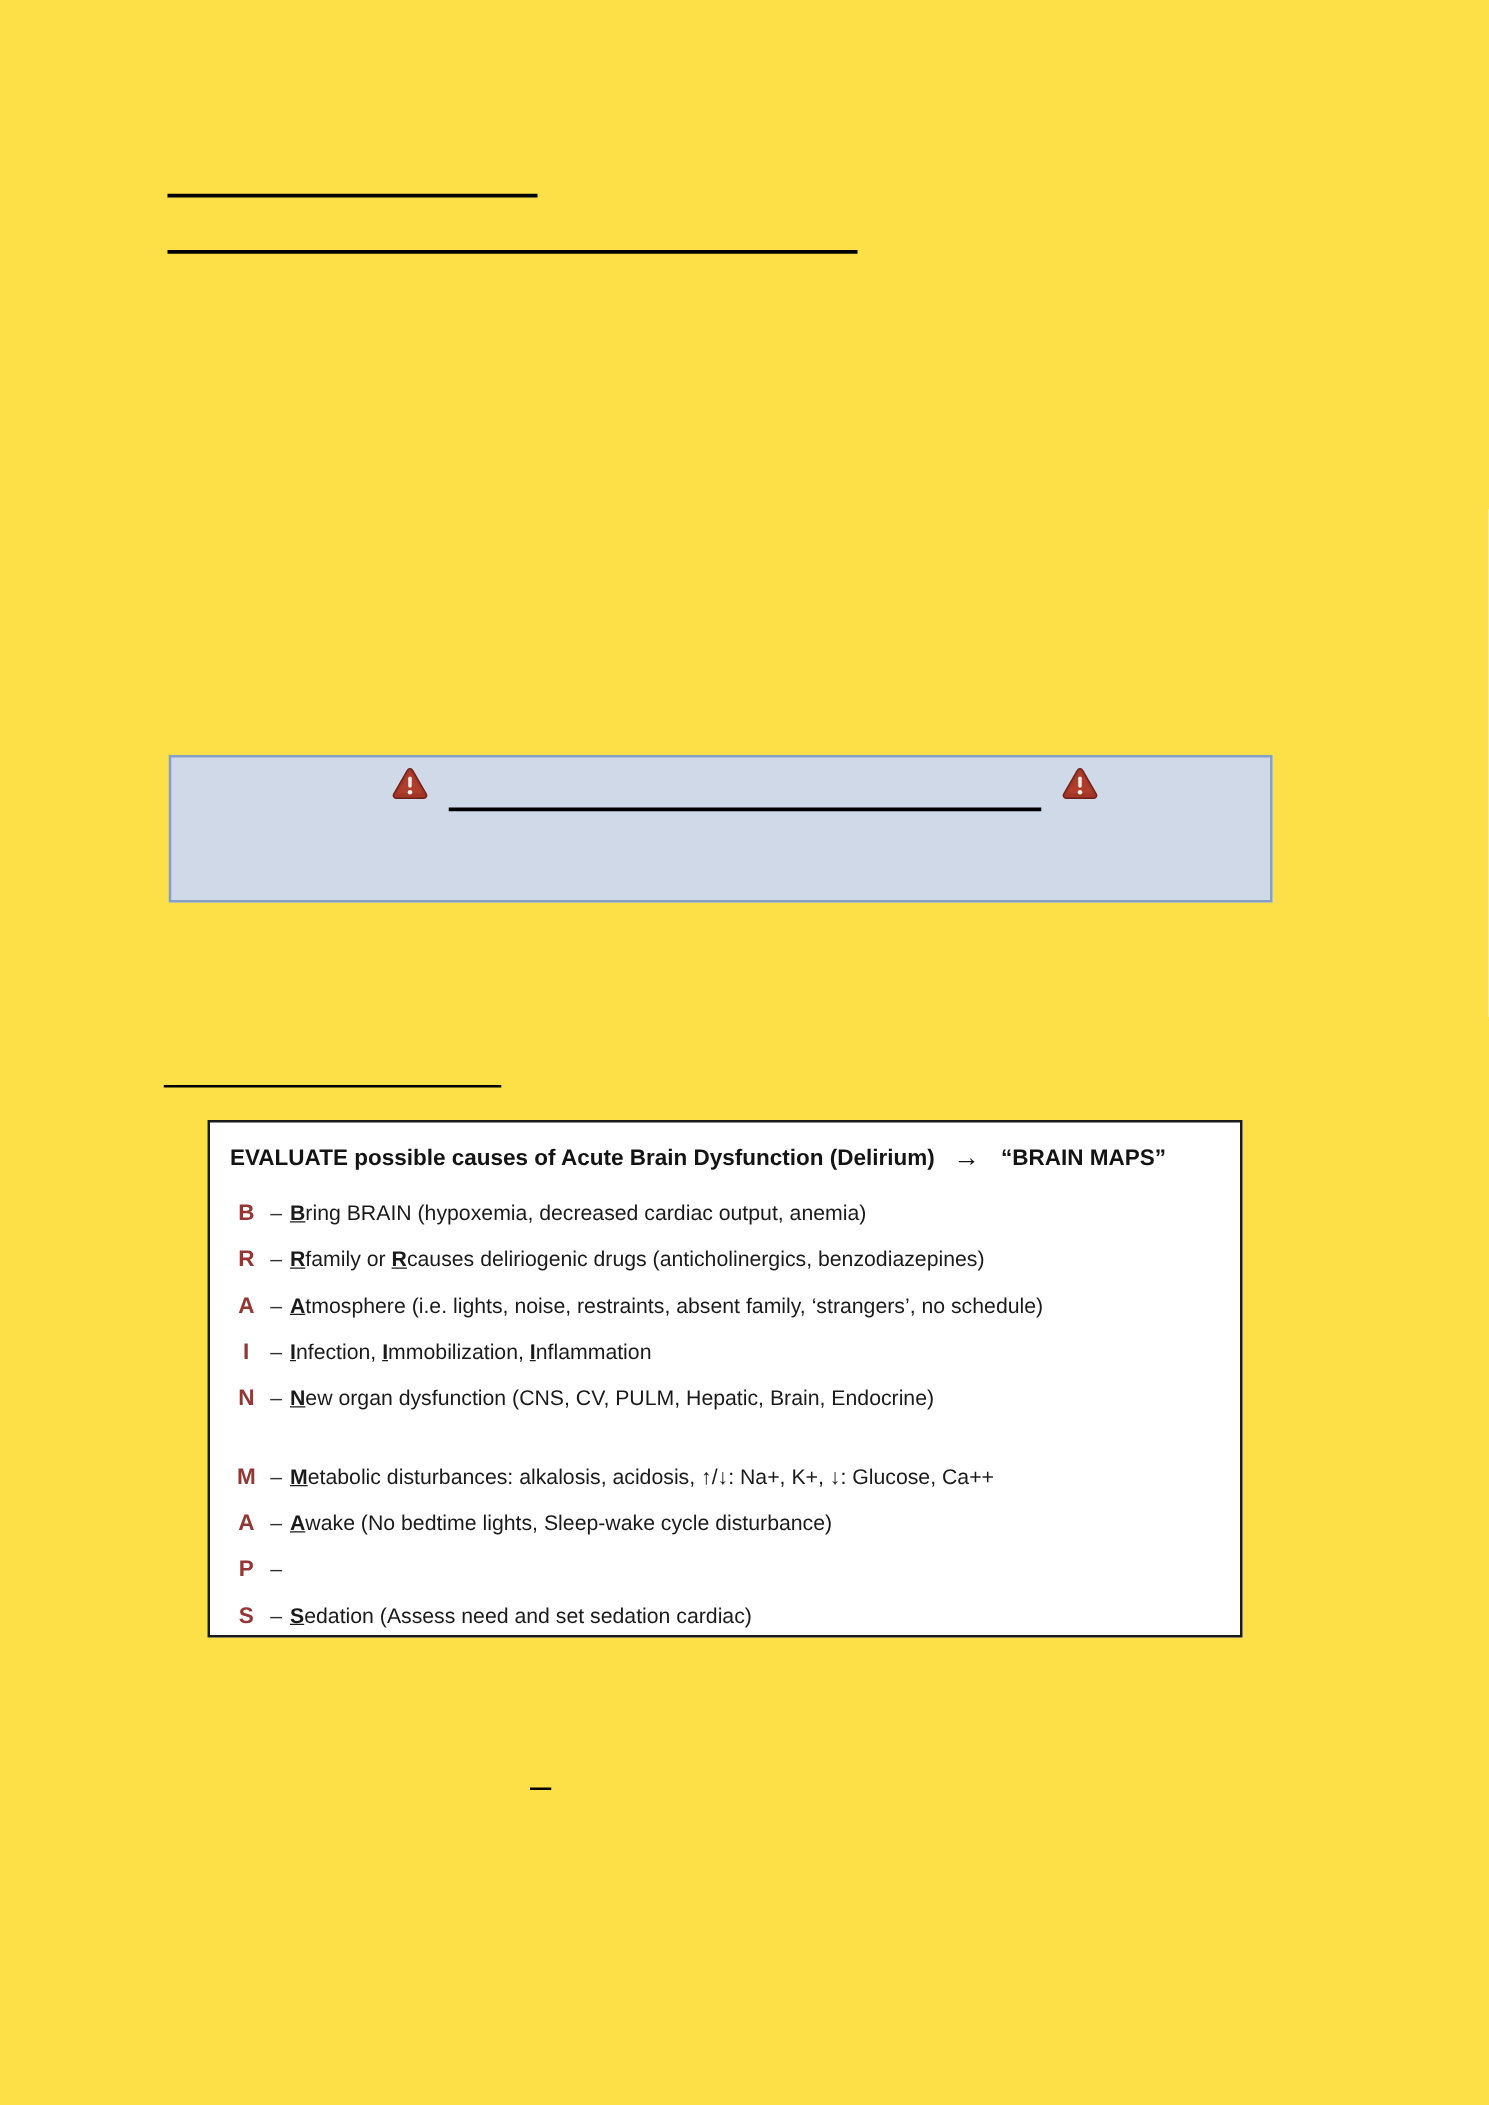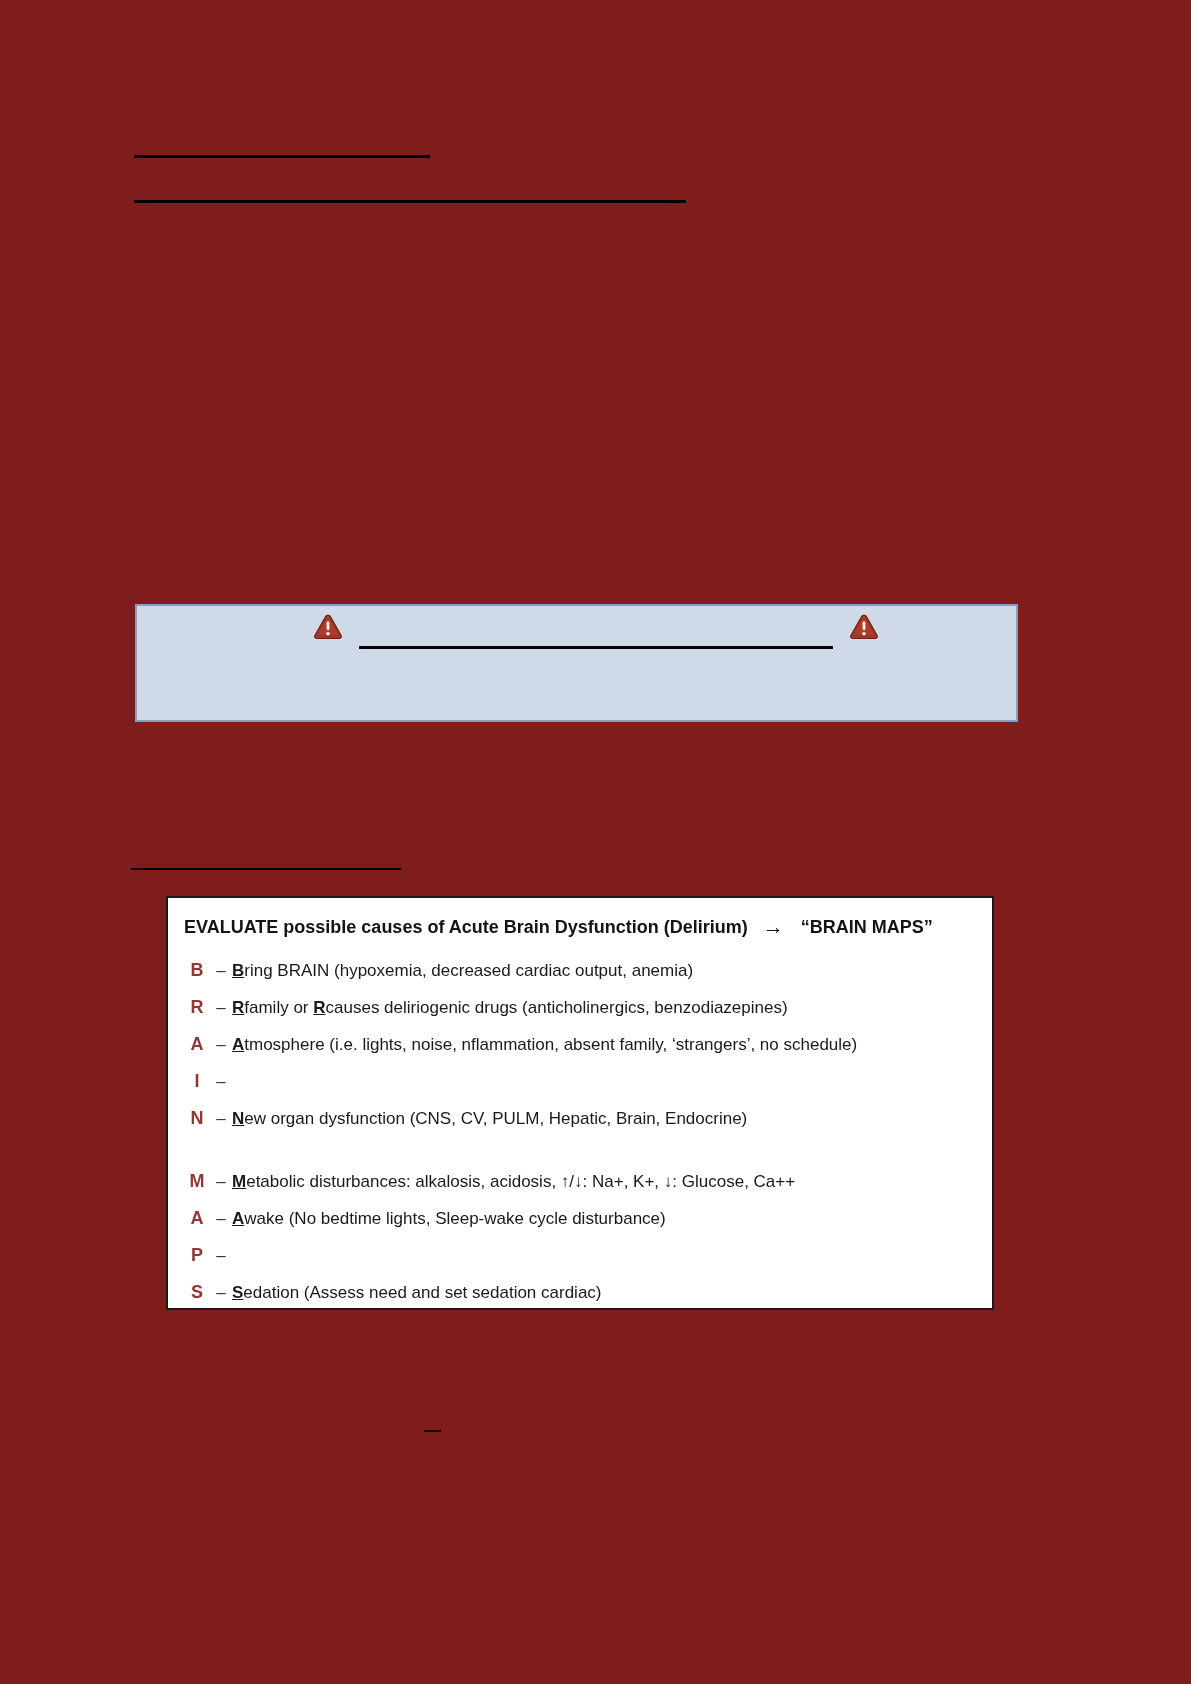--- a/index.html
+++ b/index.html
@@ -8,21 +8,21 @@
     --warn-border:#85a0c7;
     --ink:#1d1d1d;
   }
   *{margin:0;padding:0;box-sizing:border-box;}
   html,body{background:#ffffff;}
   body{font-family:"Liberation Sans", sans-serif;color:var(--ink);}
   .page{
     position:relative;
     width:1191px;
     height:1684px;
-    background:#7f1d1d;
+    background:#fde047;
     overflow:hidden;
     margin:0 auto;
   }
   .rule{position:absolute;background:#000;}
   .rule-short{left:134px;top:155px;width:296px;height:3px;}
   .rule-long{left:134px;top:200px;width:552px;height:3px;}
   .rule-heading{left:131px;top:868px;width:270px;height:2px;}
   .rule-footer{left:424px;top:1430px;width:17px;height:2px;}
 
   .warning-box{
@@ -129,25 +129,26 @@
           <span class="mn-text"><span class="key">B</span><span>ring BRAIN (hypoxemia, decreased cardiac output, anemia)</span></span>
         </div>
         <div class="mnemonic-row">
           <span class="mn-letter">R</span>
           <span class="mn-dash">–</span>
           <span class="mn-text"><span class="key">R</span><span>family or </span><span class="key">R</span><span>causes deliriogenic drugs (anticholinergics, benzodiazepines)</span></span>
         </div>
         <div class="mnemonic-row">
           <span class="mn-letter">A</span>
           <span class="mn-dash">–</span>
-          <span class="mn-text"><span class="key">A</span><span>tmosphere (i.e. lights, noise, nflammation, absent family, ‘strangers’, no schedule)</span></span>
+          <span class="mn-text"><span class="key">A</span><span>tmosphere (i.e. lights, noise, restraints, absent family, ‘strangers’, no schedule)</span></span>
         </div>
         <div class="mnemonic-row">
           <span class="mn-letter">I</span>
           <span class="mn-dash">–</span>
+          <span class="mn-text"><span class="key">I</span><span>nfection, </span><span class="key">I</span><span>mmobilization, </span><span class="key">I</span><span>nflammation</span></span>
         </div>
         <div class="mnemonic-row">
           <span class="mn-letter">N</span>
           <span class="mn-dash">–</span>
           <span class="mn-text"><span class="key">N</span><span>ew organ dysfunction (CNS, CV, PULM, Hepatic, Brain, Endocrine)</span></span>
         </div>
         <div class="mnemonic-row gap-before">
           <span class="mn-letter">M</span>
           <span class="mn-dash">–</span>
           <span class="mn-text"><span class="key">M</span><span>etabolic disturbances: alkalosis, acidosis, ↑/↓: Na+, K+, ↓: Glucose, Ca++</span></span>

